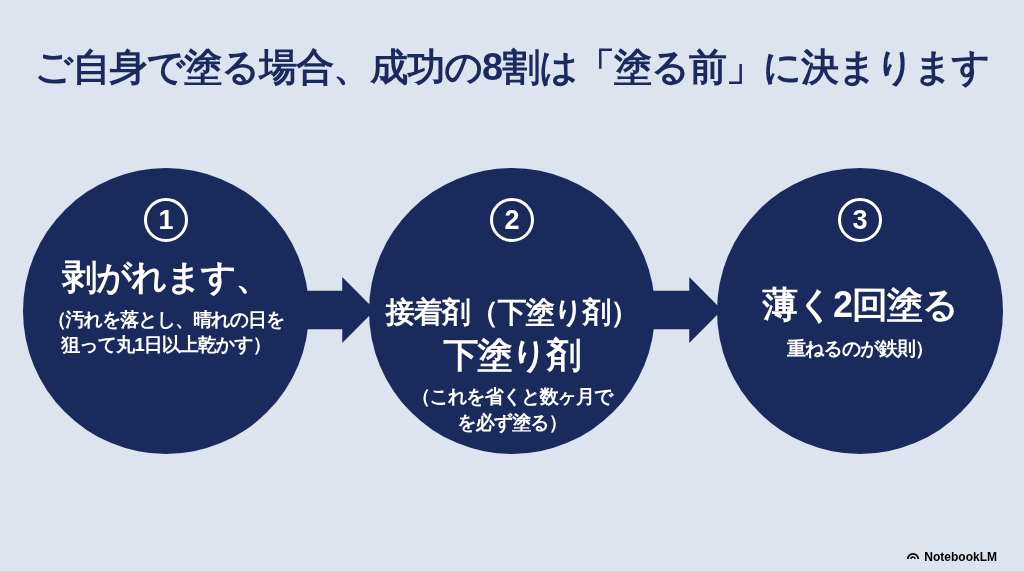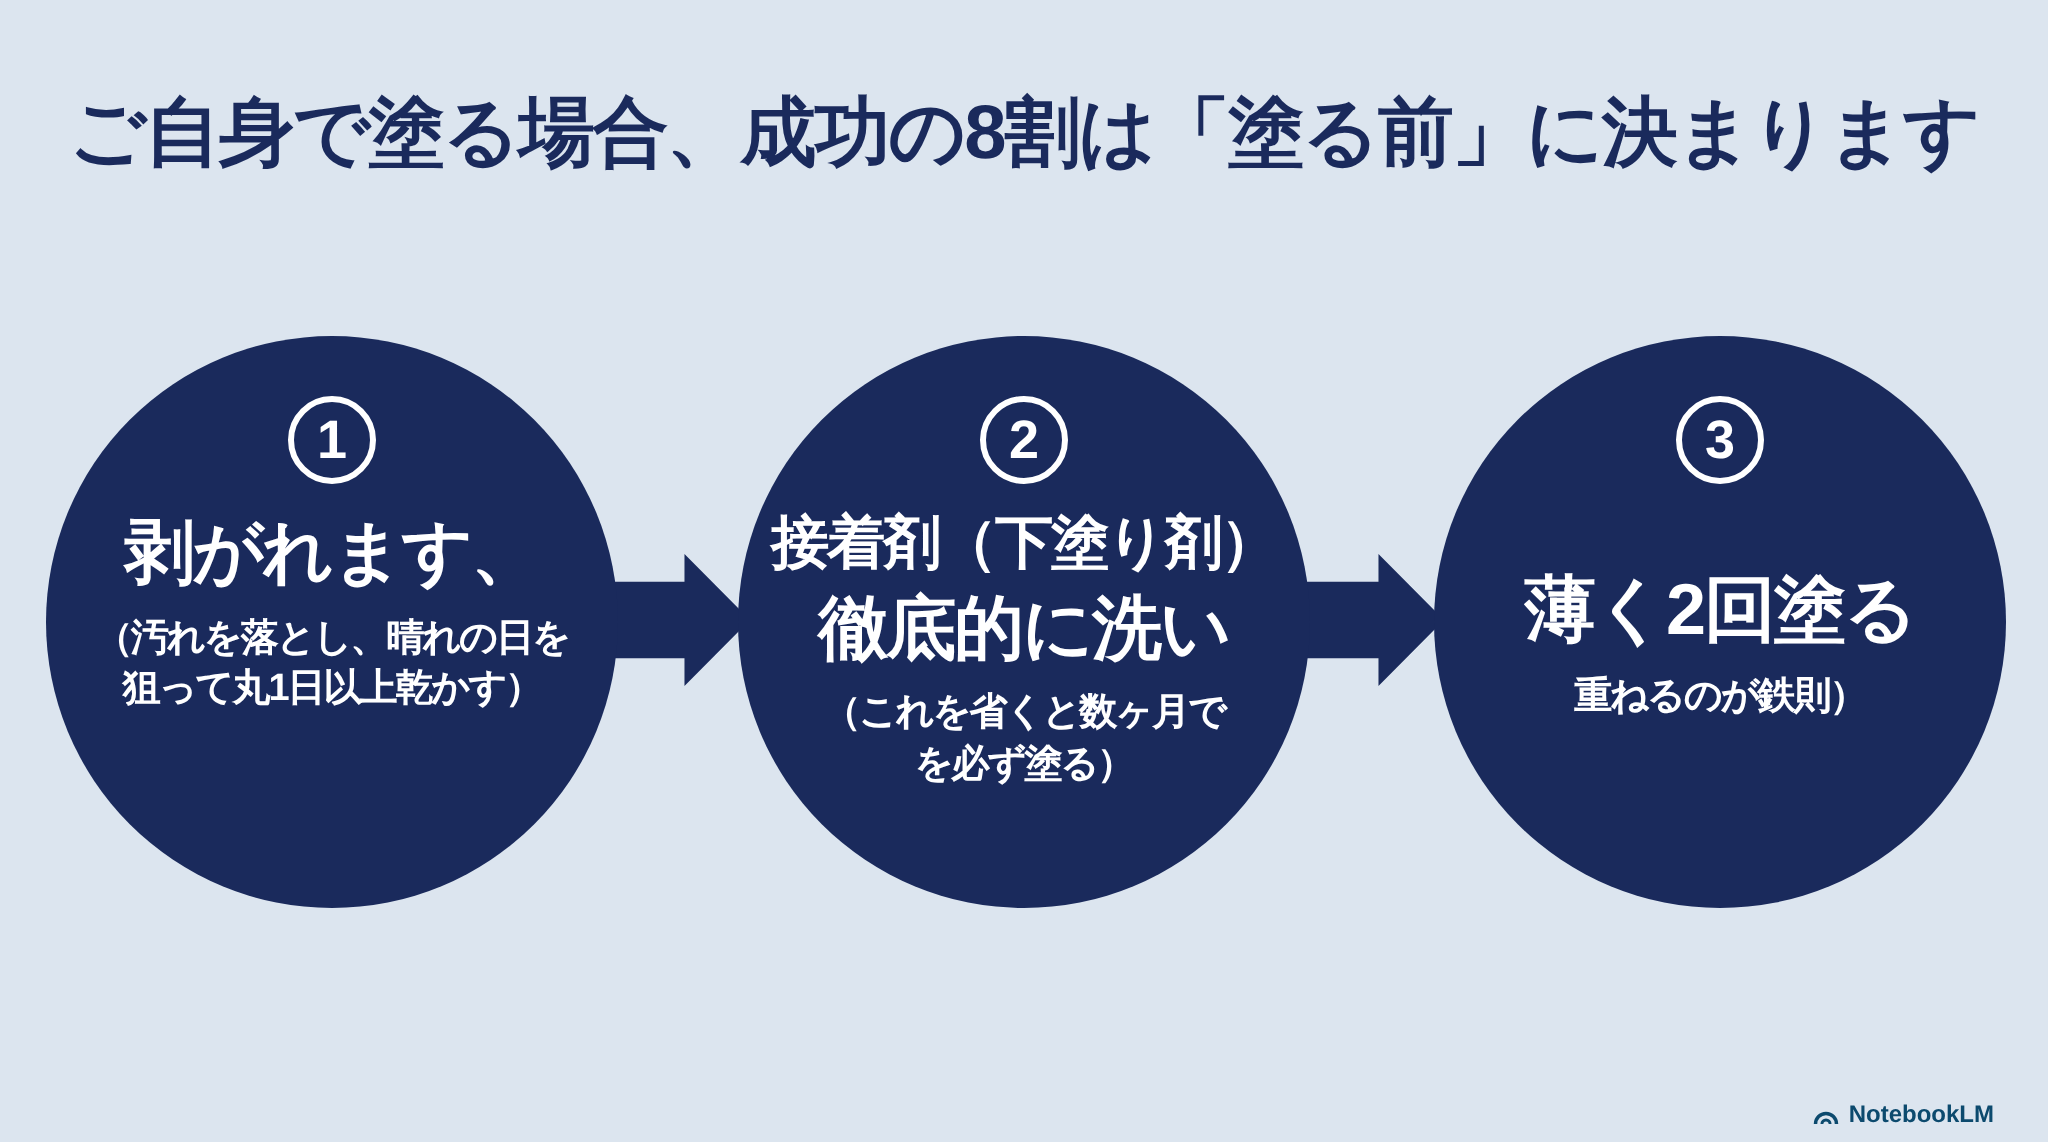--- a/index.html
+++ b/index.html
@@ -59,21 +59,21 @@
     flex: none;
   }
 
   .main {
     margin-top: 12px;
     font-weight: 900;
     line-height: 1.3;
     letter-spacing: -1px;
   }
   .main .line { font-size: 35px; white-space: nowrap; }
-  .main .line.sm { font-size: 29px; }
+  .main .line.sm { font-size: 29px; margin-top: 40px; }
   .circle.c3 .main { margin-top: 40px; }
   .circle.c3 .main .line { font-size: 36px; }
 
   .note {
     margin-top: 7px;
     font-size: 19px;
     font-weight: 700;
     line-height: 1.35;
     letter-spacing: -1px;
   }
@@ -89,23 +89,23 @@
     z-index: 1;
   }
   .arrow.a1 { left: 297px; }
   .arrow.a2 { left: 644px; }
 
   .watermark {
     position: absolute;
     right: 27px;
     bottom: 7px;
     display: flex;
-    align-items: flex-end;
+    align-items: flex-start;
     gap: 4px;
-    color: #0c4a6e;
+    color: #000000;
     font-size: 12px;
     font-weight: 700;
     letter-spacing: 0;
   }
   .watermark svg { display: block; }
 </style>
 </head>
 <body>
 
 <div class="stage">
@@ -126,21 +126,21 @@
   </div>
 
   <div class="arrow a1"></div>
 
   <div class="circle c2">
     <div class="badge">
       <span>2</span>
     </div>
     <div class="main">
       <div class="line sm">接着剤（下塗り剤）</div>
-      <div class="line">徹底的に洗い</div>
+      <div class="line">下塗り剤</div>
     </div>
     <div class="note">
       <div class="line">（これを省くと数ヶ月で</div>
       <div class="line">を必ず塗る）</div>
     </div>
   </div>
 
   <div class="arrow a2"></div>
 
   <div class="circle c3">

